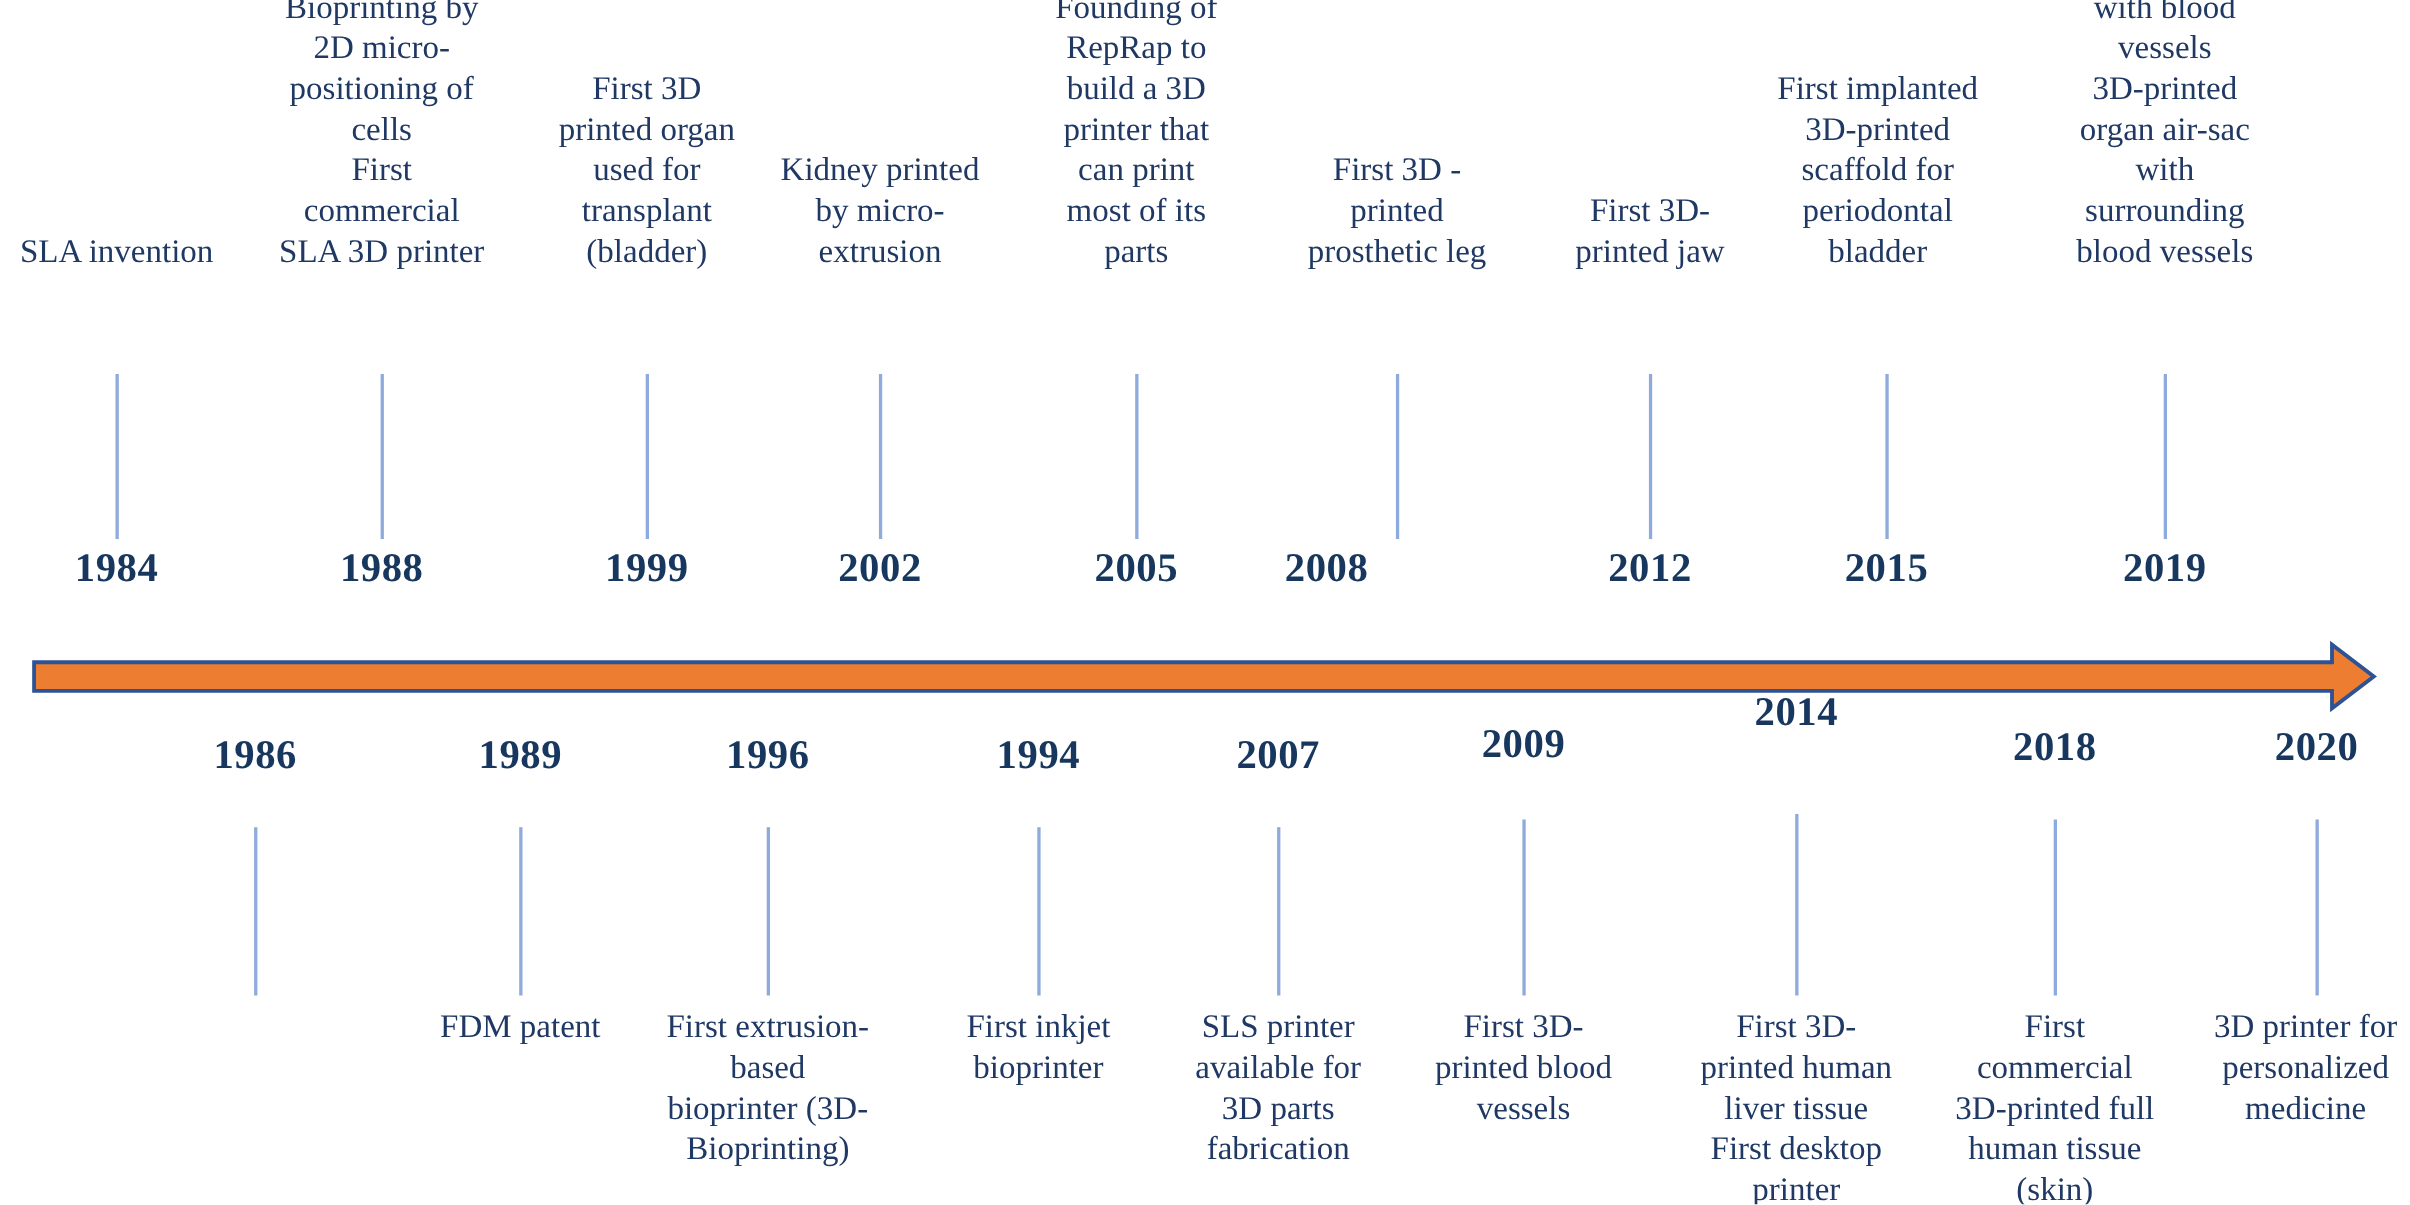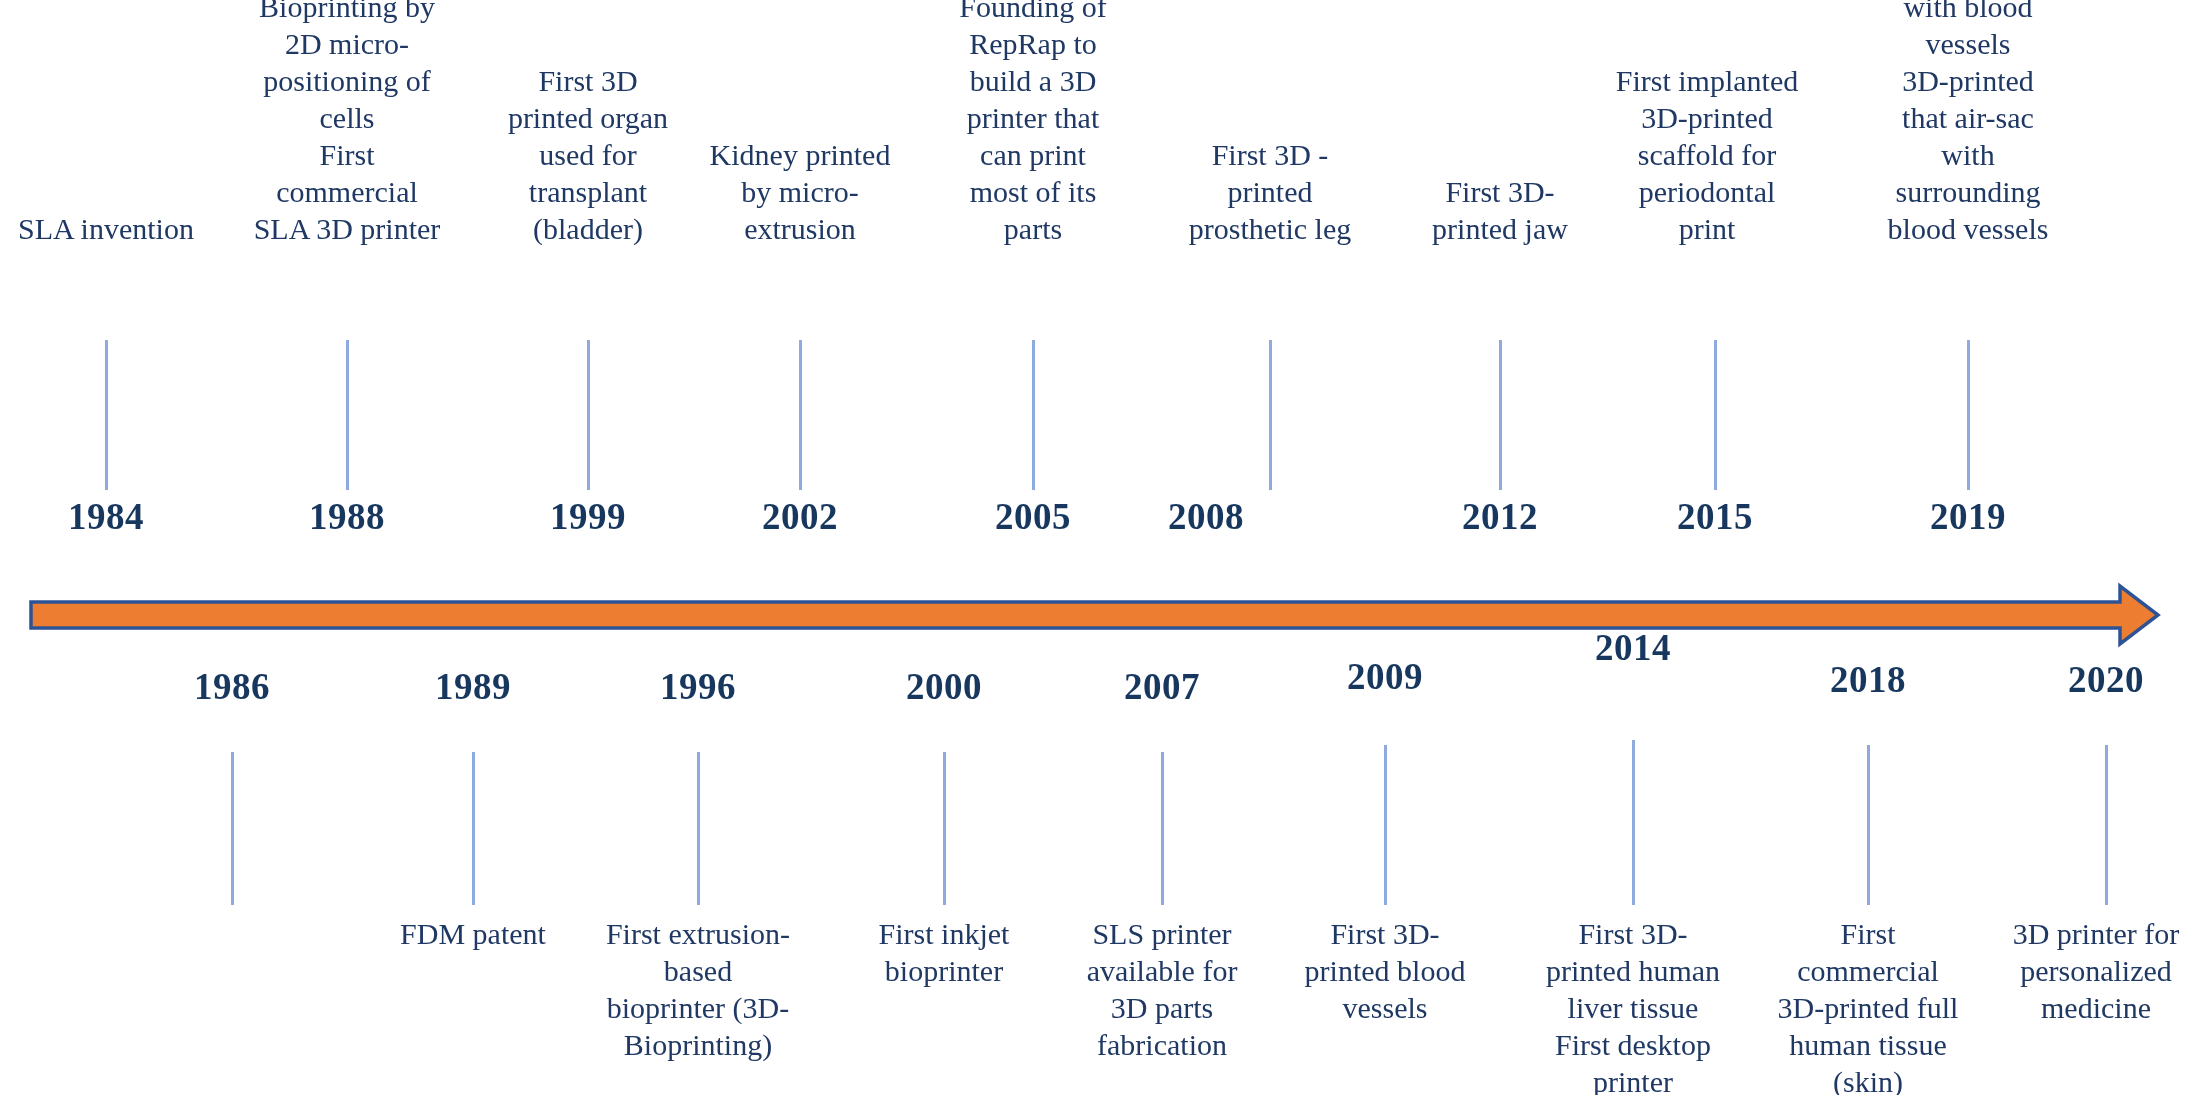--- a/index.html
+++ b/index.html
@@ -129,48 +129,48 @@
   <div class="event event-top" style="left:1500px; bottom:848px; width:230px;">
     <span class="line">First 3D-</span>
     <span class="line">printed jaw</span>
   </div>
 
   <div class="event event-top" style="left:1707px; bottom:848px; width:235px;">
     <span class="line">First implanted</span>
     <span class="line">3D-printed</span>
     <span class="line">scaffold for</span>
     <span class="line">periodontal</span>
-    <span class="line">print</span>
+    <span class="line">bladder</span>
   </div>
 
   <div class="event event-top" style="left:1968px; bottom:848px; width:235px;">
 
     <span class="line">with blood</span>
     <span class="line">vessels</span>
     <span class="line">3D-printed</span>
-    <span class="line">that air-sac</span>
+    <span class="line">organ air-sac</span>
     <span class="line">with</span>
     <span class="line">surrounding</span>
     <span class="line">blood vessels</span>
   </div>
 
   <div class="year" style="left:106px; top:495px; width:200px;">1984</div>
   <div class="year" style="left:347px; top:495px; width:200px;">1988</div>
   <div class="year" style="left:588px; top:495px; width:200px;">1999</div>
   <div class="year" style="left:800px; top:495px; width:200px;">2002</div>
   <div class="year" style="left:1033px; top:495px; width:200px;">2005</div>
   <div class="year" style="left:1206px; top:495px; width:200px;">2008</div>
   <div class="year" style="left:1500px; top:495px; width:200px;">2012</div>
   <div class="year" style="left:1715px; top:495px; width:200px;">2015</div>
   <div class="year" style="left:1968px; top:495px; width:200px;">2019</div>
 
   <div class="year" style="left:232px; top:665px; width:200px;">1986</div>
   <div class="year" style="left:473px; top:665px; width:200px;">1989</div>
   <div class="year" style="left:698px; top:665px; width:200px;">1996</div>
-  <div class="year" style="left:944px; top:665px; width:200px;">2000</div>
+  <div class="year" style="left:944px; top:665px; width:200px;">1994</div>
   <div class="year" style="left:1162px; top:665px; width:200px;">2007</div>
   <div class="year" style="left:1385px; top:655px; width:200px;">2009</div>
   <div class="year" style="left:1633px; top:626px; width:200px;">2014</div>
   <div class="year" style="left:1868px; top:658px; width:200px;">2018</div>
   <div class="year" style="left:2106px; top:658px; width:200px;">2020</div>
 
   <div class="tick-line" style="left:231px; top:752px; height:153px;"></div>
   <div class="tick-line" style="left:472px; top:752px; height:153px;"></div>
   <div class="tick-line" style="left:697px; top:752px; height:153px;"></div>
   <div class="tick-line" style="left:943px; top:752px; height:153px;"></div>

